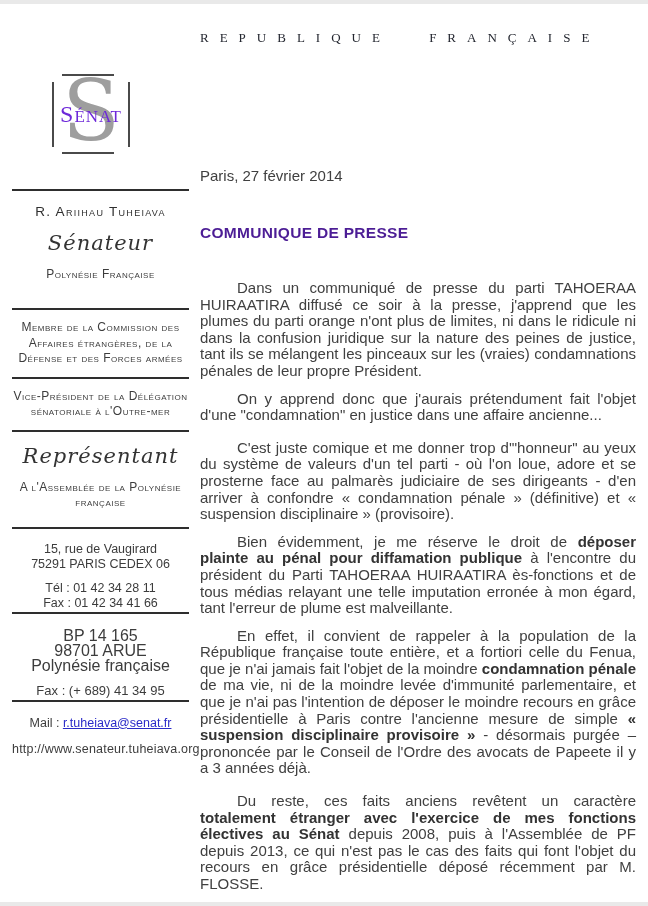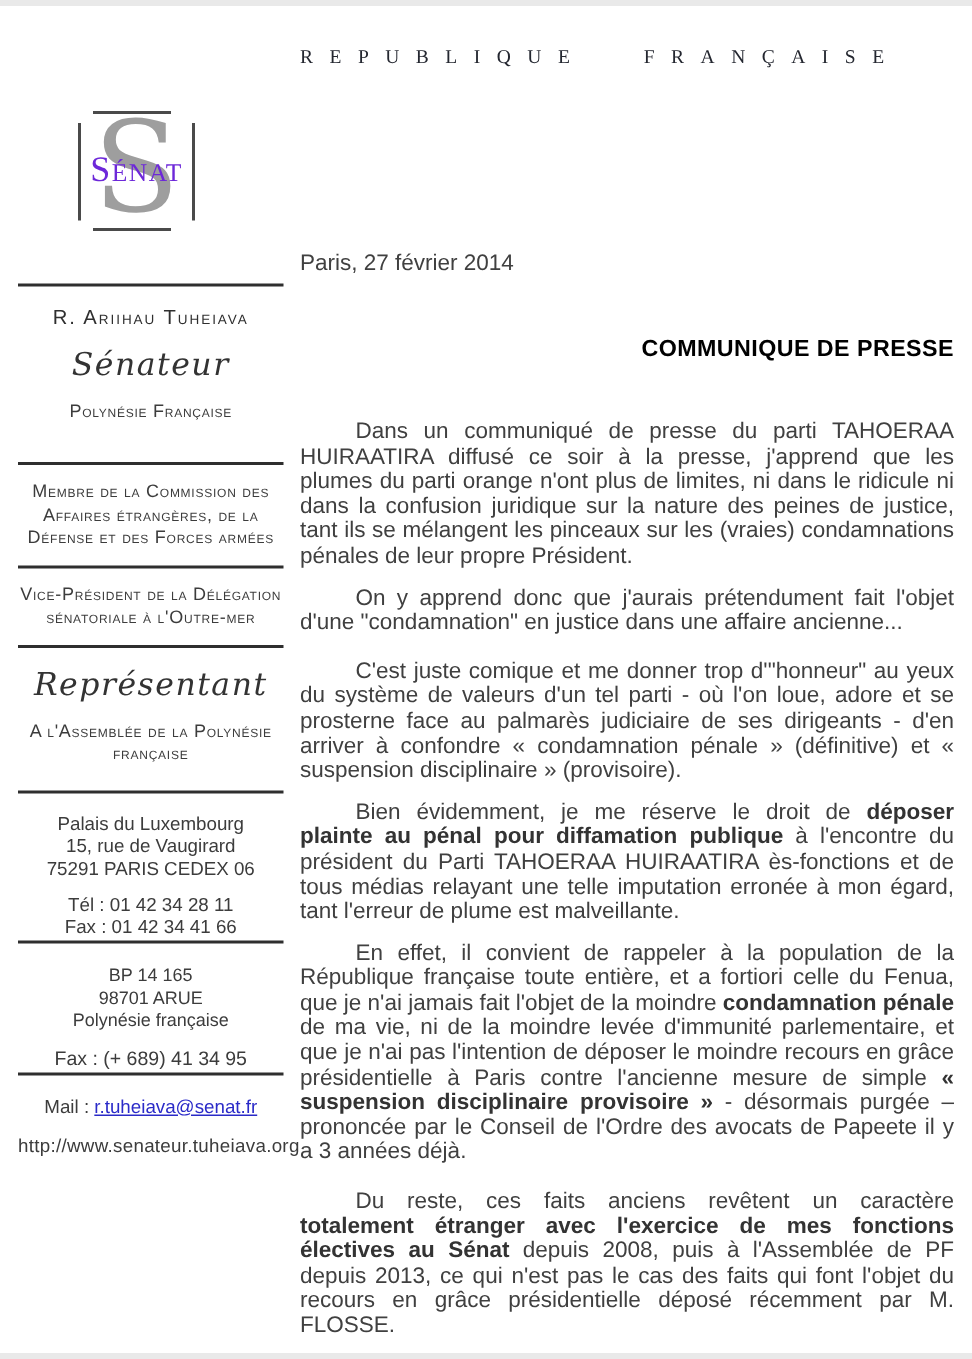--- a/index.html
+++ b/index.html
@@ -70,35 +70,35 @@
   .script {
     margin-top: 12px;
     font-family: "DejaVu Serif", serif; font-style: italic;
     font-size: 21px; color: #333333; letter-spacing: 1px;
   }
   .sb-region { margin-top: 12px; font-size: 12px; line-height: 15px; margin-bottom: 26px; }
   .sb-block3 { margin-top: 10px; font-size: 12px; line-height: 15.5px; margin-bottom: 10px; }
   .sb-assemblee { margin-top: 12px; font-size: 12px; line-height: 15.5px; margin-bottom: 16px; }
   .sb-address { margin-top: 13px; font-size: 12.5px; line-height: 15px; }
   .sb-telfax { margin-top: 9px; font-size: 12.5px; line-height: 15px; margin-bottom: 1px; }
-  .sb-address2 { margin-top: 14px; font-size: 12px; line-height: 15px; }
+  .sb-address2 { margin-top: 14px; font-size: 16px; line-height: 15px; }
   .sb-fax2 { margin-top: 10px; font-size: 13px; line-height: 15px; margin-bottom: 2px; }
   .sb-mail { margin-top: 14px; font-size: 12.5px; }
   .sb-mail a { color: #2a2ac8; text-decoration: underline; }
   .sb-url { margin-top: 12px; font-size: 12.5px; letter-spacing: 0.2px; }
 
   
   .main {
     position: absolute; left: 200px; top: 163px; width: 436px;
     color: #404040;
   }
   .dateline { font-size: 15px; }
   .doc-title {
-    margin-top: 40px; text-align: right;
-    font-size: 15.5px; font-weight: bold; color: #000000;
+    margin-top: 40px; text-align: left;
+    font-size: 15.5px; font-weight: bold; color: #4c1d95;
     letter-spacing: 0.3px;
   }
   .paras { margin-top: 38px; }
   .para {
     font-size: 15px; line-height: 16.6px;
     text-align: justify; text-indent: 37px;
     margin-bottom: 11px;
   }
   .para b { color: #333333; }
   .para.gap-before { margin-top: 16px; }
@@ -126,21 +126,20 @@
     <div class="sb-region sc">Polynésie Française</div>
     <div class="rule"></div>
     <div class="sb-block3 sc">Membre de la Commission des Affaires étrangères, de la Défense et des Forces armées</div>
     <div class="rule"></div>
     <div class="sb-block3 sc">Vice-Président de la Délégation sénatoriale à l'Outre-mer</div>
     <div class="rule"></div>
     <div class="script">Représentant</div>
     <div class="sb-assemblee sc">A l'Assemblée de la Polynésie française</div>
     <div class="rule"></div>
     <div class="sb-address">
-      <div>Palais du Luxembourg</div>
       <div>15, rue de Vaugirard</div>
       <div>75291 PARIS CEDEX 06</div>
     </div>
     <div class="sb-telfax">
       <div>Tél : 01 42 34 28 11</div>
       <div>Fax : 01 42 34 41 66</div>
     </div>
     <div class="rule"></div>
     <div class="sb-address2">
       <div>BP 14 165</div>

